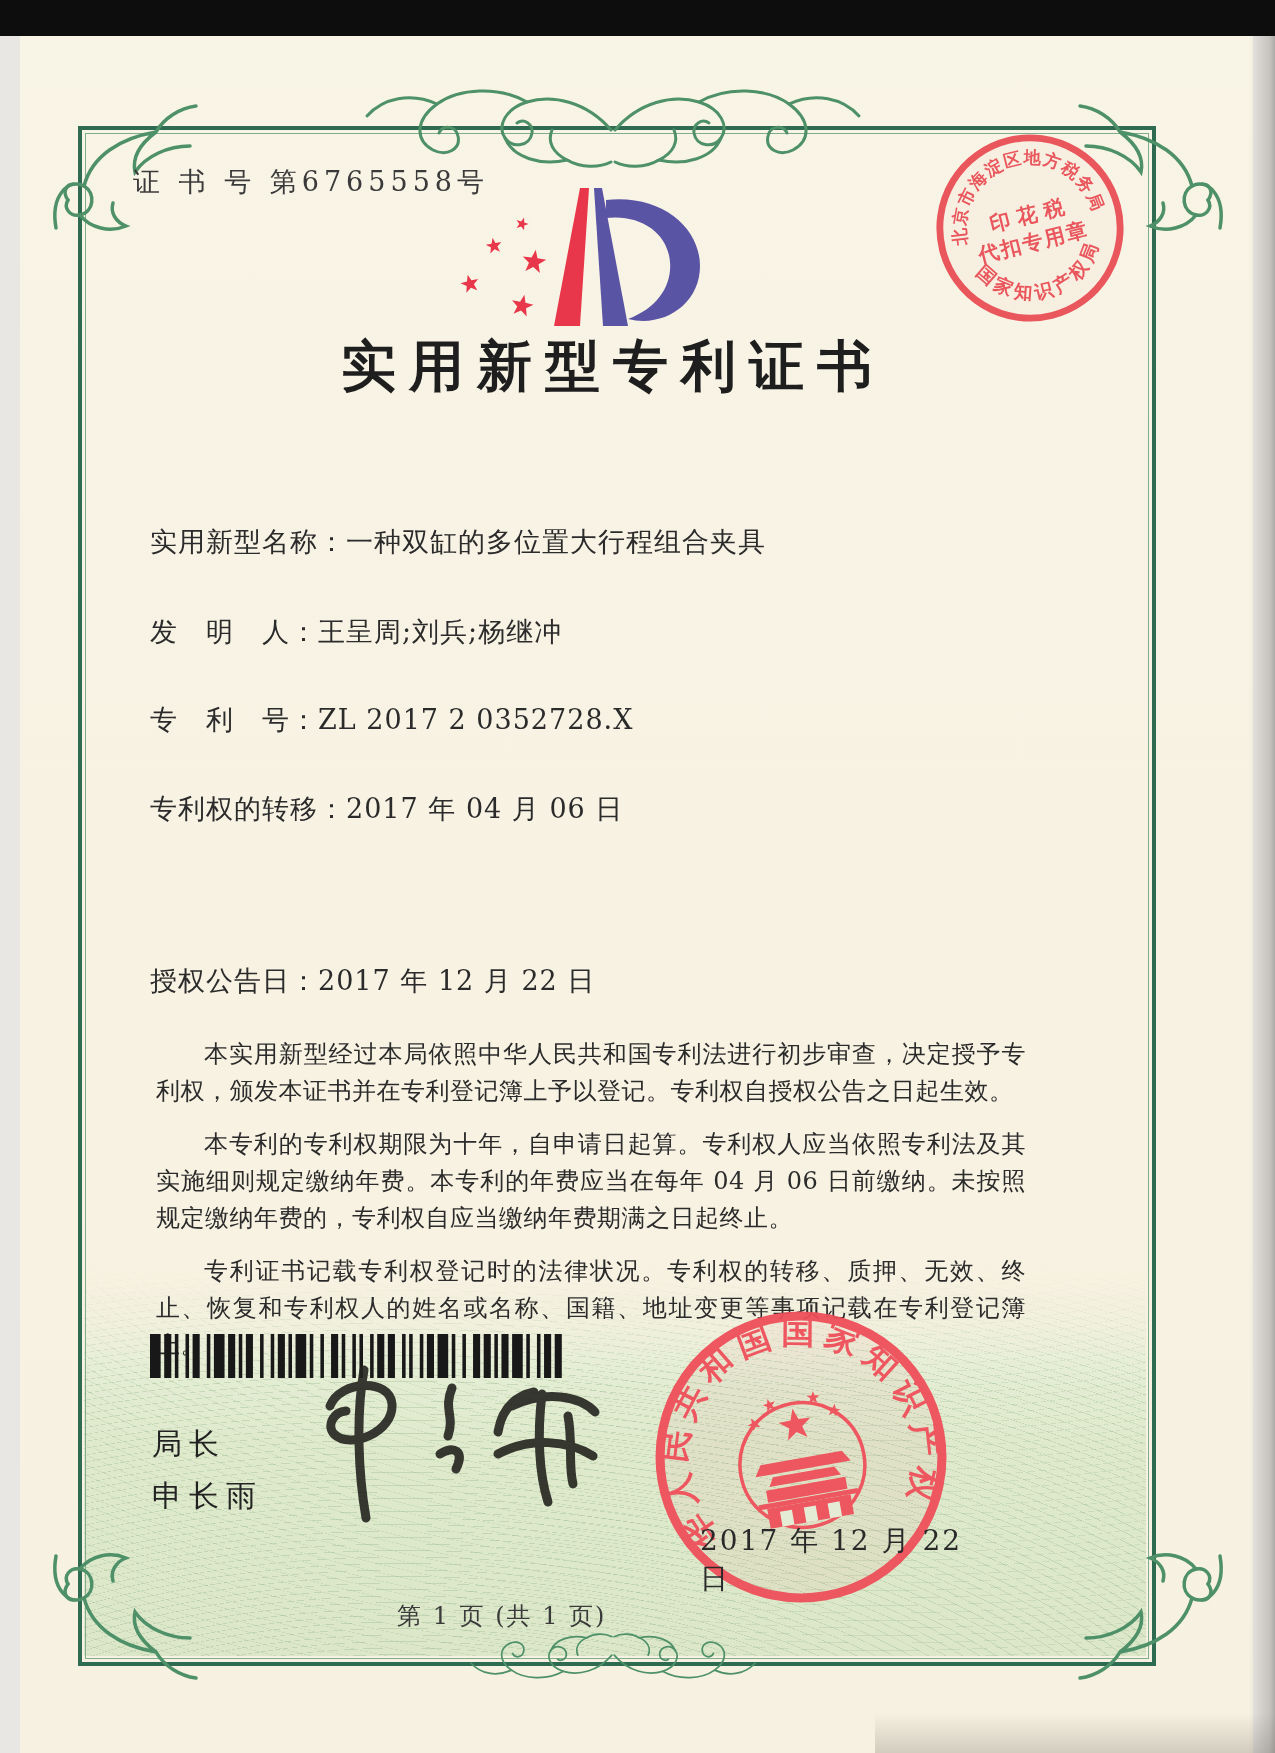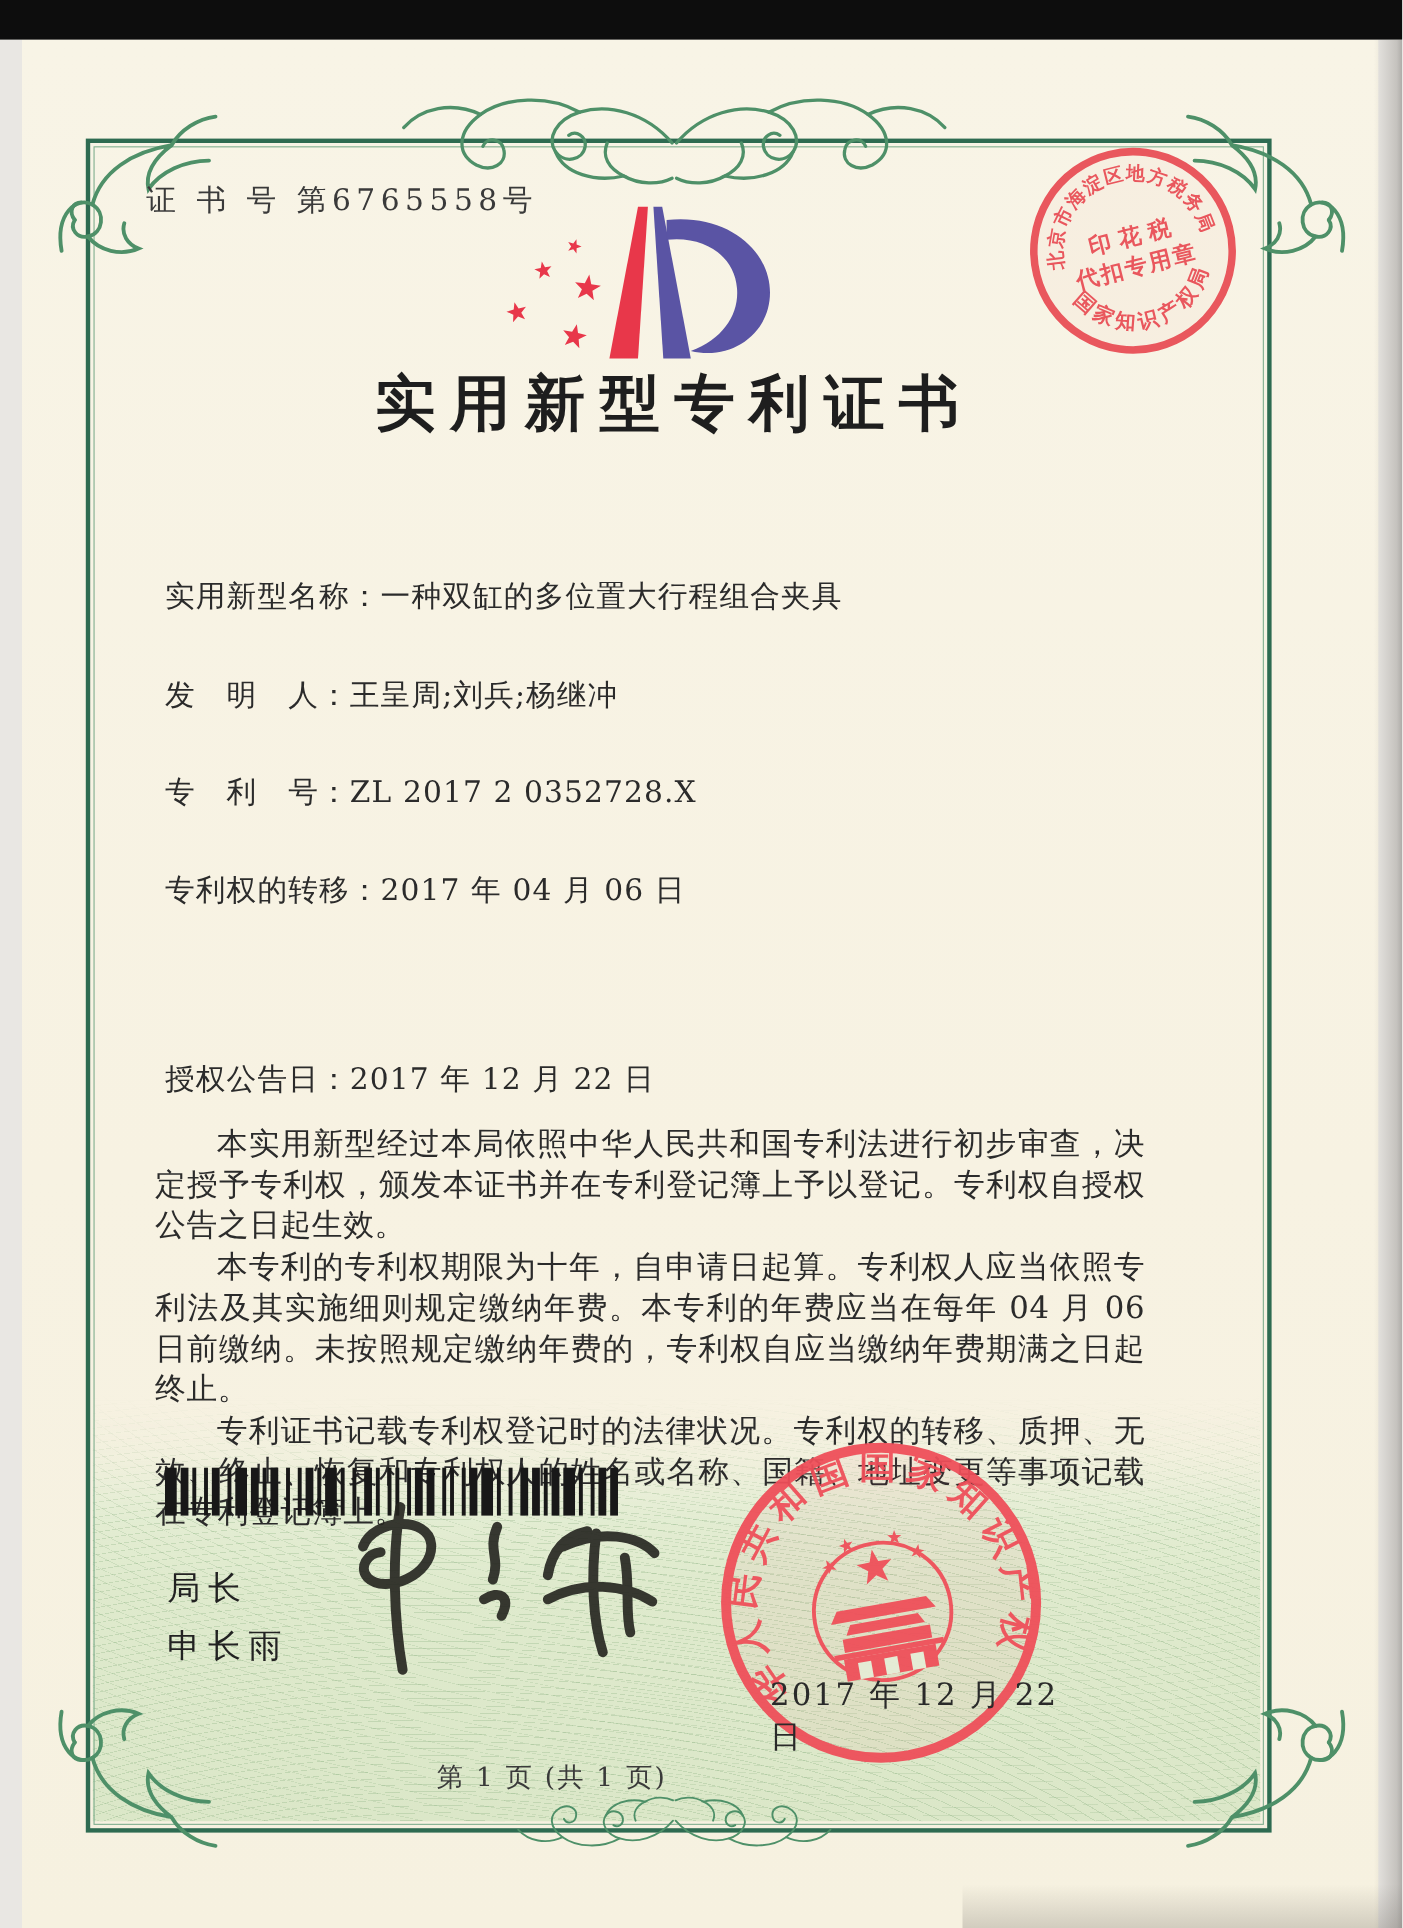--- a/index.html
+++ b/index.html
@@ -24,21 +24,21 @@
       mask-image:linear-gradient(180deg,transparent 0,#000 115px);}
   .orn{position:absolute;z-index:3;}
   .cert-no{position:absolute;left:133px;top:164px;font-size:27px;letter-spacing:5px;color:#3a3a3a;z-index:4;text-align:center;}
   .tax-stamp{position:absolute;left:932px;top:130px;width:196px;height:196px;z-index:4;
       transform:rotate(-14deg);opacity:.92;}
   .logo{position:absolute;left:430px;top:182px;width:290px;height:150px;z-index:4;}
   .title{position:absolute;left:78px;top:330px;width:1070px;text-align:center;font-size:55px;
       font-weight:700;letter-spacing:13px;color:#1e1e1e;z-index:4;}
   .frow{position:absolute;left:150px;font-size:27px;color:#2b2b2b;letter-spacing:1px;white-space:nowrap;z-index:4;}
   .paras{position:absolute;left:140px;top:1020px;width:902px;z-index:4;}
-  .paras p{margin:1px;font-size:28px;line-height:37px;color:#2b2b2b;text-indent:2em;
+  .paras p{margin:16px;font-size:24px;line-height:37px;color:#2b2b2b;text-indent:2em;
       text-align:justify;letter-spacing:.5px;}
   .barcode{position:absolute;left:150px;top:1334px;height:44px;z-index:4;}
   .barcode rect{fill:#181818;}
   .signer-title{position:absolute;left:152px;top:1424px;font-size:30px;letter-spacing:7px;color:#222;
       font-family:Liberation Mono, monospace;z-index:4;}
   .signer-name{position:absolute;left:152px;top:1476px;font-size:30px;letter-spacing:7px;color:#222;
       font-family:Liberation Serif, serif;z-index:4;}
   .signature{position:absolute;left:302px;top:1352px;width:300px;height:180px;z-index:5;}
   .big-seal{position:absolute;left:650px;top:1306px;width:302px;height:302px;z-index:4;
       transform:rotate(-10deg);opacity:.94;}

